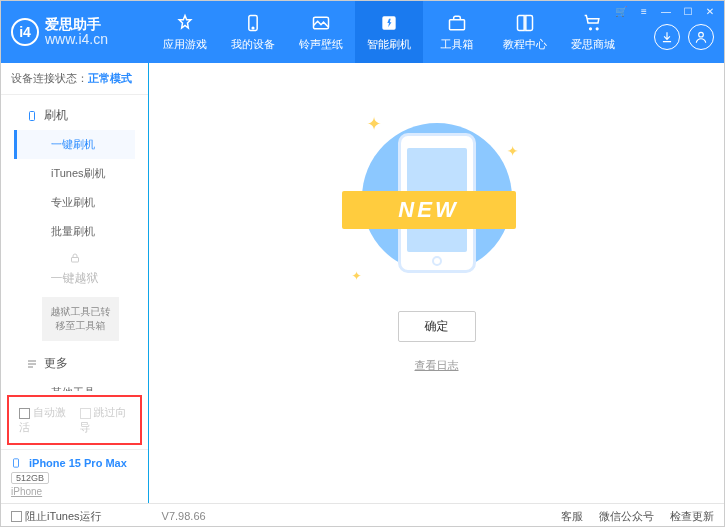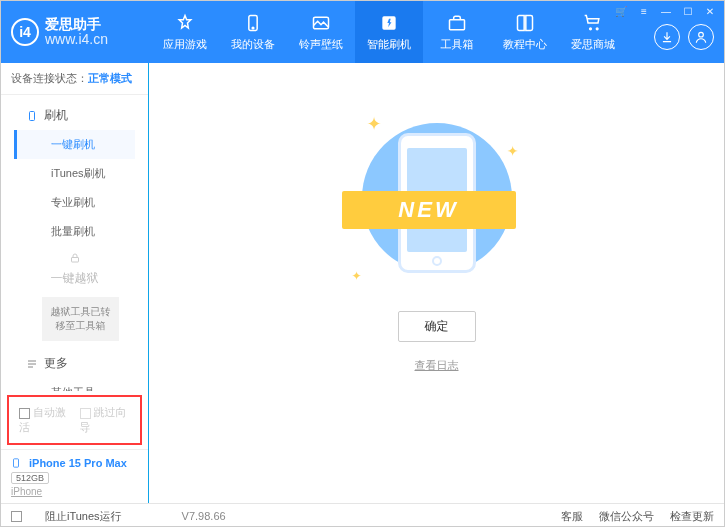--- a/index.html
+++ b/index.html
@@ -39,21 +39,21 @@
 .circle-bg { width: 150px; height: 150px; background: #8cc8ff; border-radius: 50%; position: absolute; left: 25px; top: 10px; }
 .phone { width: 78px; height: 140px; background: #fff; border: 3px solid #d9eaff; border-radius: 10px; position: absolute; left: 61px; top: 20px; }
 .phone-screen { position: absolute; left: 6px; right: 6px; top: 12px; bottom: 18px; background: #bfe0ff; border-radius: 2px; }
 .phone-home { position: absolute; bottom: 4px; left: 50%; transform: translateX(-50%); width: 10px; height: 10px; border: 2px solid #d9eaff; border-radius: 50%; }
 .ribbon { position: absolute; top: 78px; left: 5px; right: 21px; background: #ffcc3e; color: #fff; font-weight: bold; font-size: 22px; text-align: center; padding: 6px 0; font-style: italic; letter-spacing: 3px; border-radius: 2px; }
 .sparkle { position: absolute; color: #ffd45e; }
 .success-text { font-size: 15px; color: #333; margin-bottom: 18px; letter-spacing: 1px; }
 .ok-btn { border: 1px solid #ccc; background: #fff; padding: 6px 26px; font-size: 12px; cursor: pointer; color: #333; border-radius: 2px; }
 .log-link { margin-top: 16px; font-size: 11px; color: #999; cursor: pointer; text-decoration: underline; }
 .footer { height: 25px; border-top: 1px solid #e5e5e5; display: flex; align-items: center; padding: 0 10px; font-size: 11px; color: #555; }
-.footer-left { display: flex; align-items: center; gap: 20px; }
+.footer-left { display: flex; align-items: center; gap: 0; }
 .footer-spacer { flex: 1; }
 .footer-item { margin-left: 16px; cursor: pointer; }
 .version { margin-left: 60px; color: #888; }
 .chk { width: 11px; height: 11px; border: 1px solid #999; display: inline-block; vertical-align: middle; margin-right: 3px; }
 svg { display: block; }
 </style>
 </head>
 <body>
 
 <div class="header">

